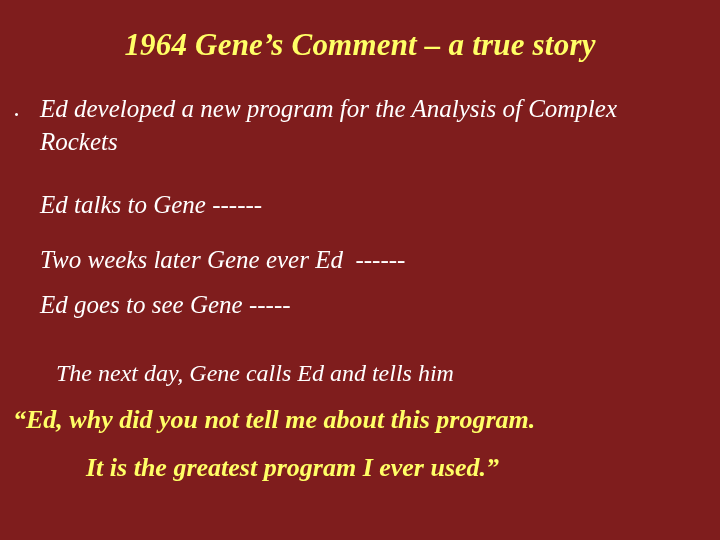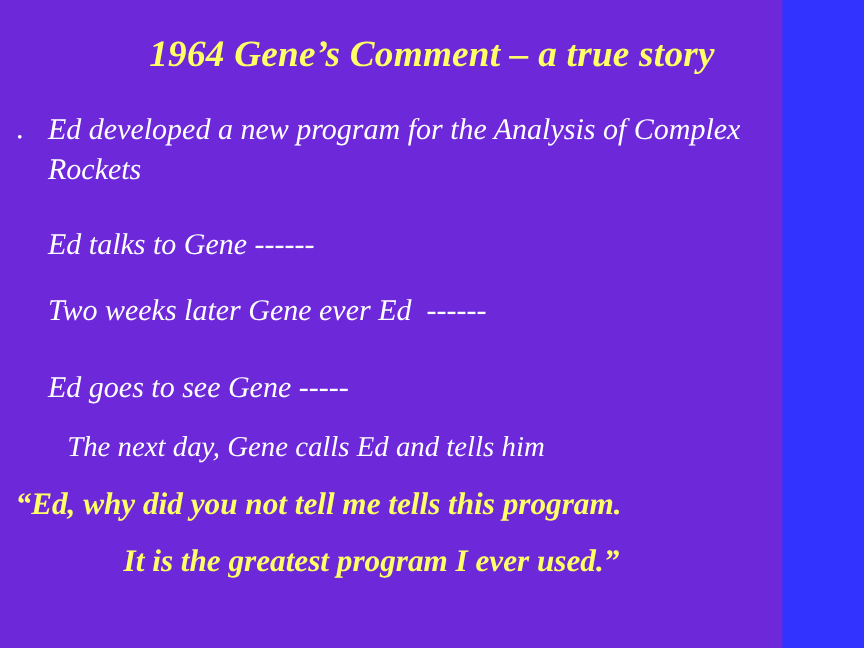--- a/index.html
+++ b/index.html
@@ -9,23 +9,23 @@
   body {
     width: 720px;
     height: 540px;
     overflow: hidden;
     background: #3333ff;
     font-family: "Liberation Serif", "DejaVu Serif", serif;
     -webkit-font-smoothing: none;
   }
   .slide {
     position: relative;
-    width: 652px;
+    width: 720px;
     height: 540px;
-    background: #6d28d9;
+    background: #7f1d1d;
   }
 
   
   .slide-title {
     position: absolute;
     left: 0;
     top: 27px;
     width: 720px;
     text-align: center;
     color: #ffff66;
@@ -74,34 +74,34 @@
   .line {
     position: absolute;
     color: #ffffff;
     font-size: 25px;
     font-style: italic;
     line-height: 30px;
     white-space: pre;
   }
   .line-talks   { left: 40px;  top: 98px; text-align: right; }
   .line-twoweeks{ left: 40px;  top: 153px; }
-  .line-goes    { left: 40px;  top: 217px; }
+  .line-goes    { left: 40px;  top: 198px; }
   .line-nextday { left: 56px;  top: 266px; font-size: 24px; }
 
   .quote-line {
     position: absolute;
     color: #ffff66;
     font-size: 26px;
     font-weight: bold;
     font-style: italic;
     line-height: 32px;
     white-space: pre;
   }
   .quote-1 { left: 13px; top: 312px; }
-  .quote-2 { left: 103px; top: 360px; font-style: italic; }
+  .quote-2 { left: 86px; top: 360px; font-style: italic; }
 </style>
 </head>
 <body>
 
 <div class="slide">
 
   <div class="slide-title">1964  Gene’s Comment – a true story</div>
 
   <div class="body-block">
 
@@ -111,18 +111,18 @@
     </div>
 
     <div class="line line-talks">Ed talks to Gene ------</div>
 
     <div class="line line-twoweeks">Two weeks later Gene ever Ed  ------</div>
 
     <div class="line line-goes">Ed goes to see Gene -----</div>
 
     <div class="line line-nextday">The next day, Gene calls Ed and tells him</div>
 
-    <div class="quote-line quote-1">“Ed, why did you not tell me tells this program.</div>
+    <div class="quote-line quote-1">“Ed, why did you not tell me about this program.</div>
 
     <div class="quote-line quote-2">It is the greatest program I ever used.”</div>
 
   </div>
 </div>
 
 </body></html>

